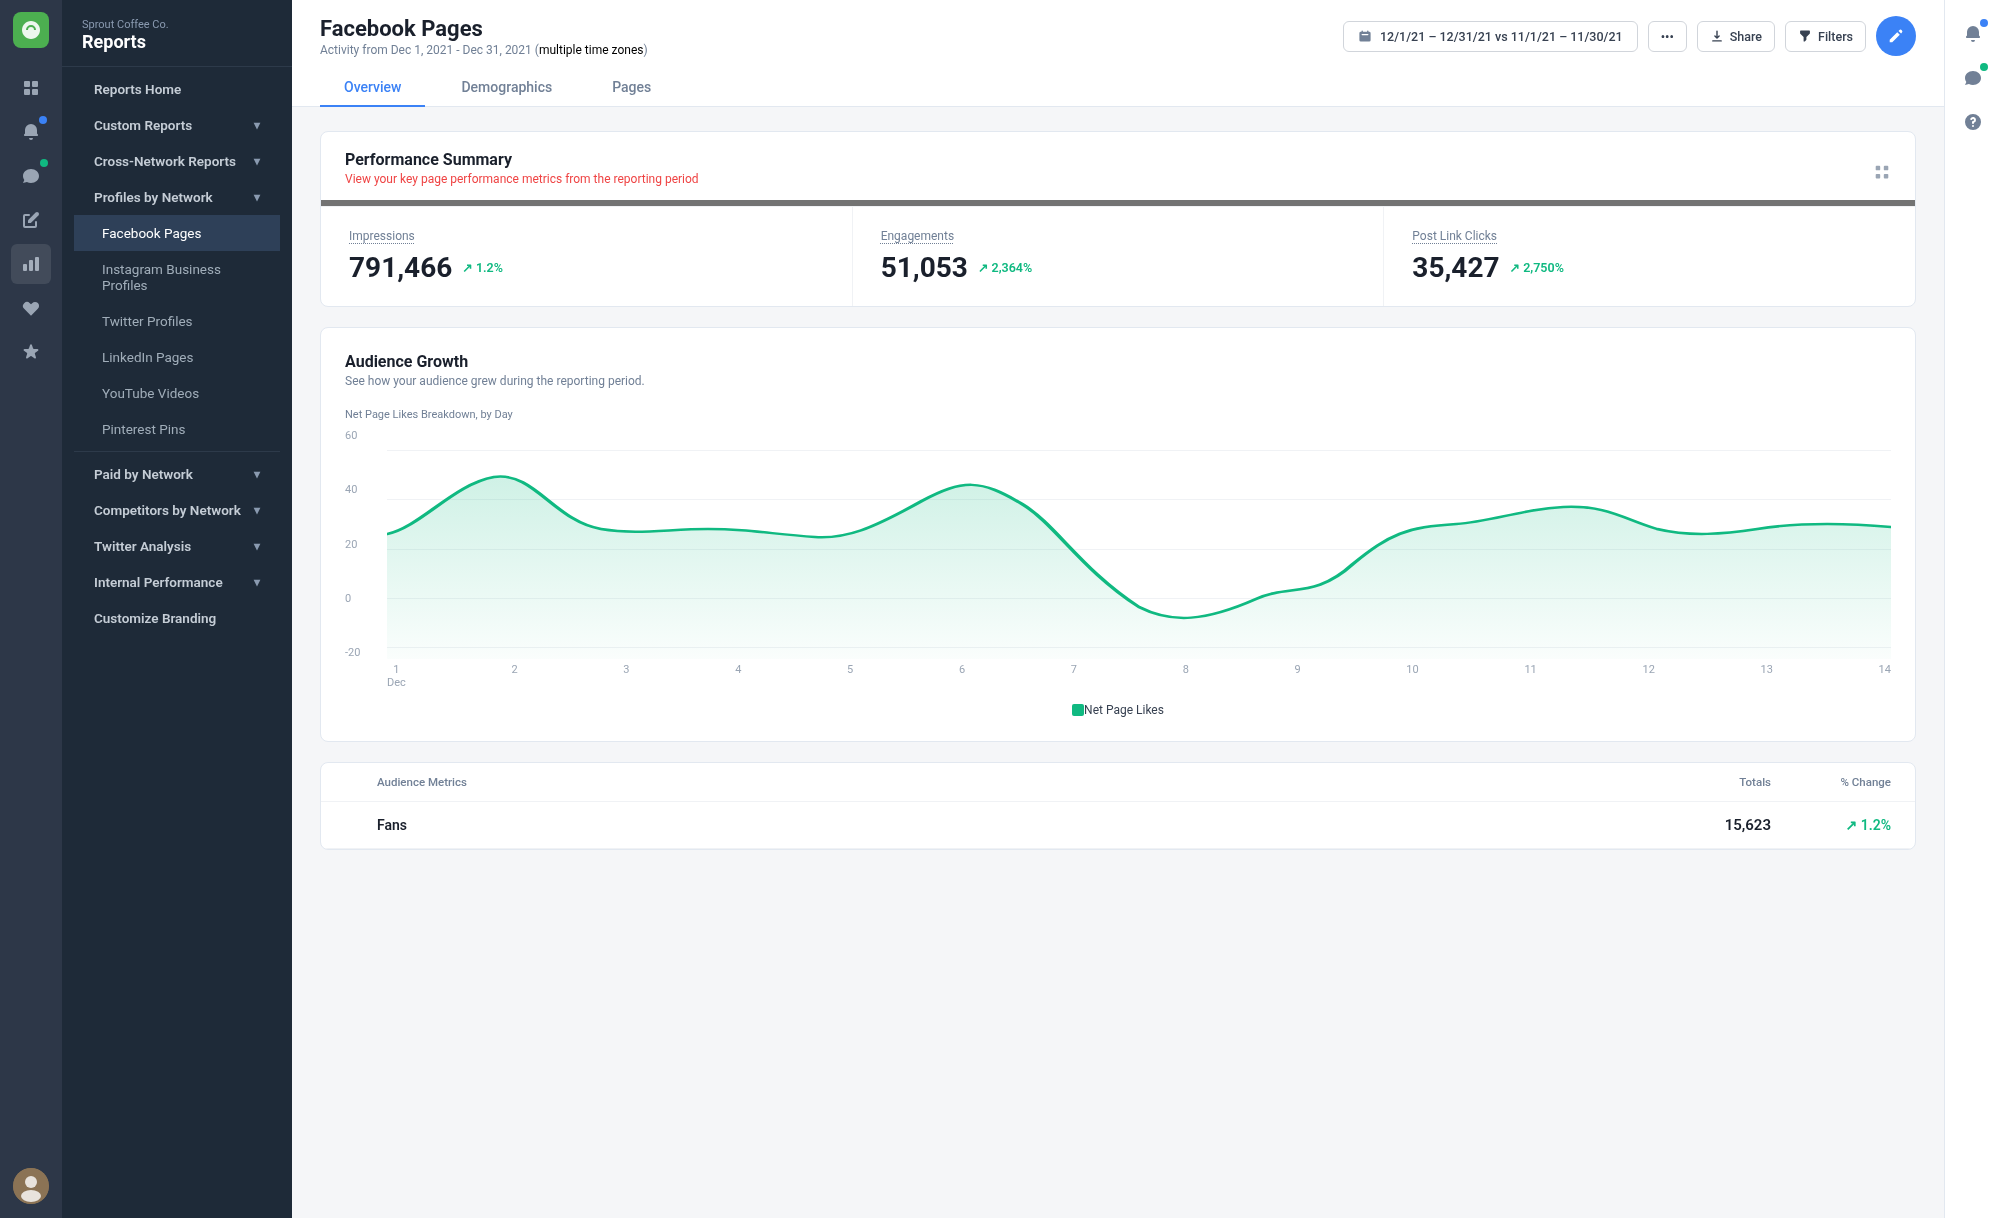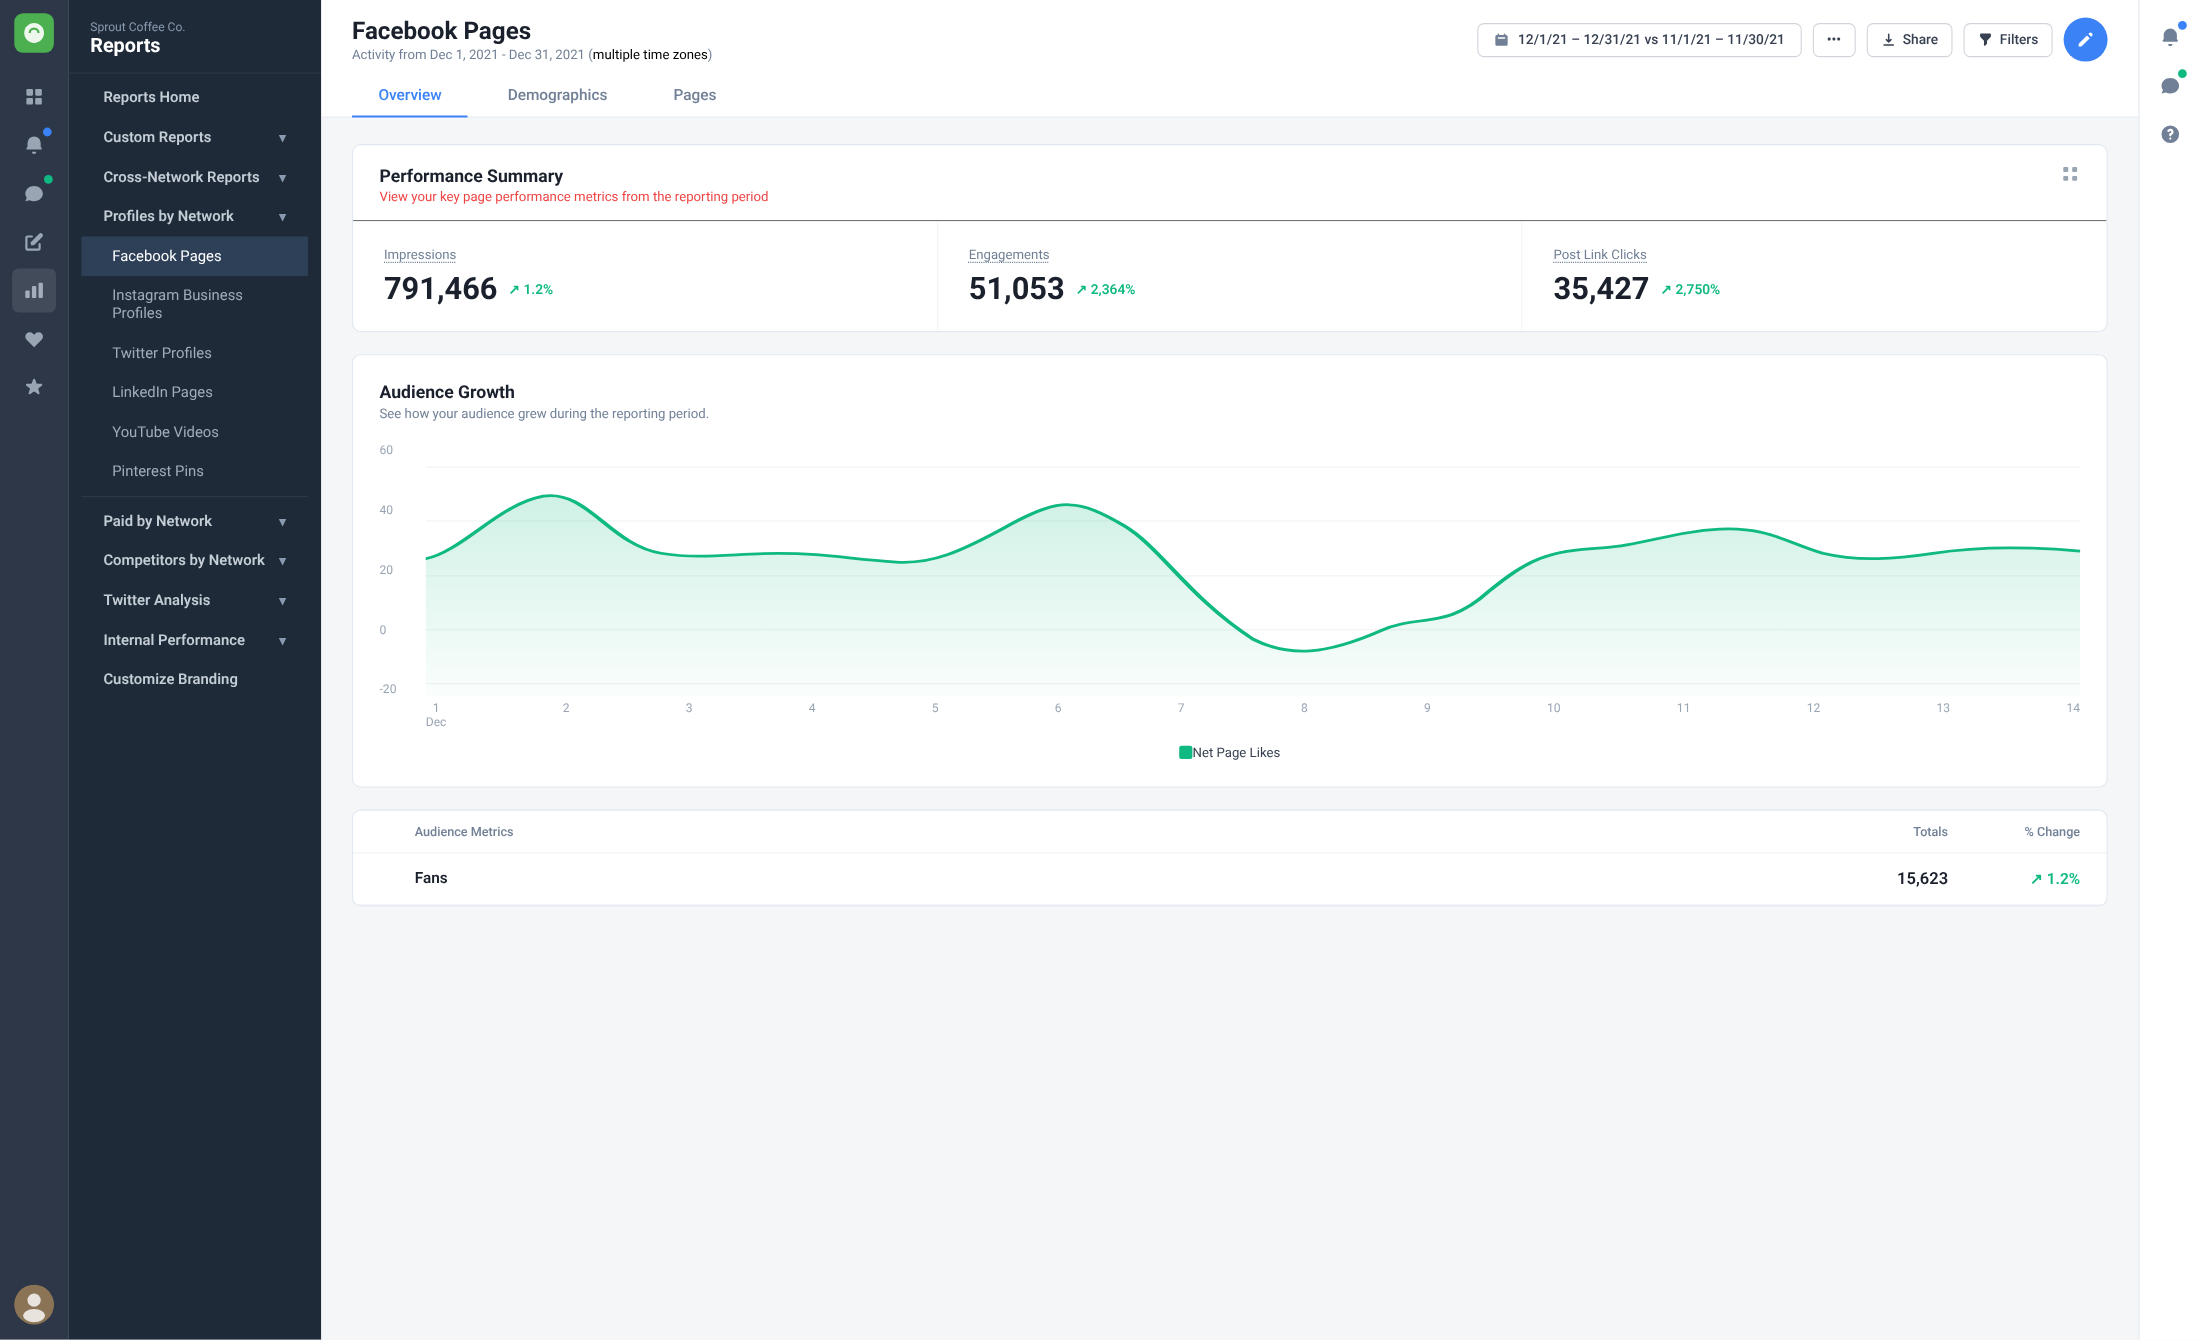--- a/index.html
+++ b/index.html
@@ -132,22 +132,22 @@
     
     .card {
       background: #fff;
       border-radius: 8px;
       border: 1px solid #e2e8f0;
       margin-bottom: 20px;
       overflow: hidden;
     }
     .card-header {
       padding: 18px 24px 14px;
-      display: flex; align-items: flex-start; justify-content: space-between;
-      border-bottom: 1px solid #737373;
+      display: flex; align-items: flex-end; justify-content: space-between;
+      border-bottom: 6px solid #737373;
       gap: 32px;
     }
     .card-title { font-size: 16px; font-weight: 700; color: #1a202c; }
     .card-subtitle { font-size: 12px; color: #ef4444; margin-top: 3px; }
     .grid-icon { font-size: 18px; color: #9aa5b4; cursor: pointer; }
 
     .metrics-row { display: flex; border-top: 1px solid #f0f2f5; }
     .metric-cell {
       flex: 1; padding: 22px 28px;
       border-right: 1px solid #f0f2f5;
@@ -453,20 +453,21 @@
               <span>2,750%</span>
             </span>
           </div>
         </div>
       </div>
     </div>
 
     <div class="chart-card">
       <div class="card-title">Audience Growth</div>
       <div class="chart-subtitle">See how your audience grew during the reporting period.</div>
+      <div class="chart-label">Net Page Likes Breakdown, by Day</div>
       <div class="chart-area">
 
         <div class="grid-line" style="top: 8%;"></div>
         <div class="grid-line" style="top: 27%;"></div>
         <div class="grid-line" style="top: 46%;"></div>
         <div class="grid-line" style="top: 65%;"></div>
         <div class="grid-line" style="top: 84%;"></div>
 
         <div class="chart-y-axis">
           <span>60</span>

